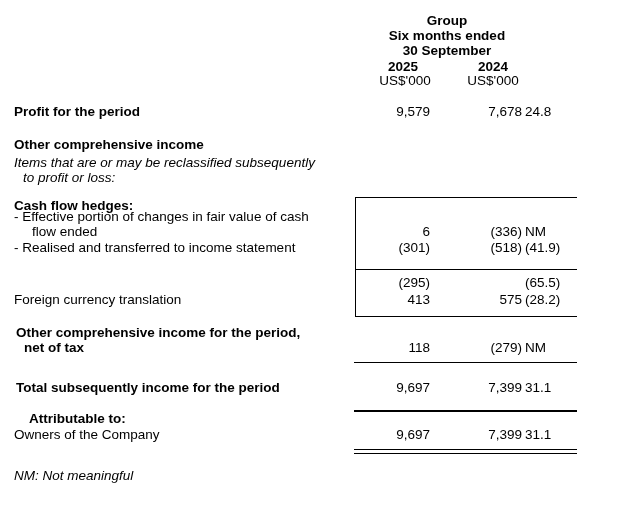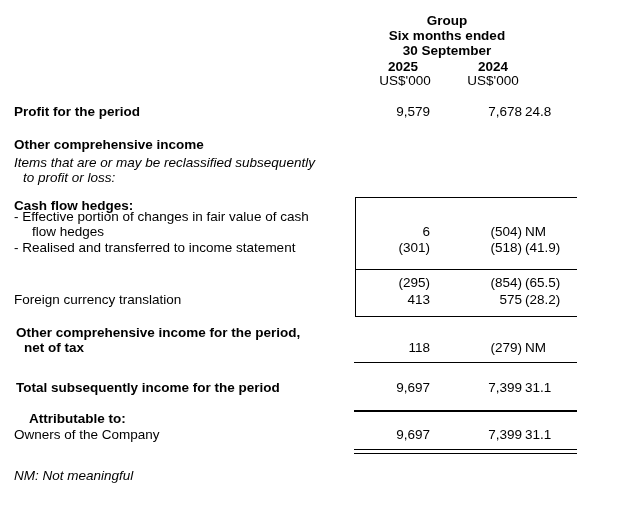--- a/index.html
+++ b/index.html
@@ -81,38 +81,37 @@
     </div>
   </div>
 
   <div class="row" style="top:198px;font-weight:bold;">
     <div class="lbl">Cash flow hedges:</div>
   </div>
 
   <div class="row" style="top:209px;">
     <div class="lbl">
       <span style="display:block">- Effective portion of changes in fair value of cash</span>
-      <span class="l2b">flow hedges</span>
+      <span class="l2b">flow ended</span>
     </div>
     <div class="n1">6</div>
-    <div class="n2">(504)</div>
+    <div class="n2">(336)</div>
     <div class="n3">NM</div>
   </div>
 
   <div class="row" style="top:240px;">
     <div class="lbl">- Realised and transferred to income statement</div>
     <div class="n1">(301)</div>
     <div class="n2">(518)</div>
     <div class="n3">(41.9)</div>
   </div>
 
   <div class="row" style="top:275px;">
     <div class="lbl"></div>
     <div class="n1">(295)</div>
-    <div class="n2">(854)</div>
     <div class="n3">(65.5)</div>
   </div>
 
   <div class="row" style="top:292px;">
     <div class="lbl">Foreign currency translation</div>
     <div class="n1">413</div>
     <div class="n2">575</div>
     <div class="n3">(28.2)</div>
   </div>
 

